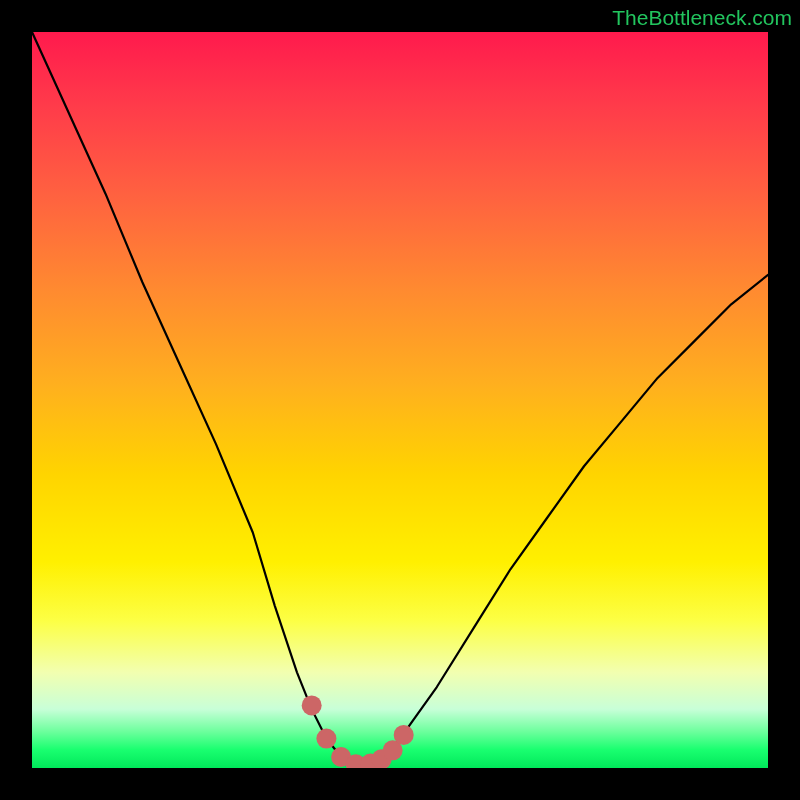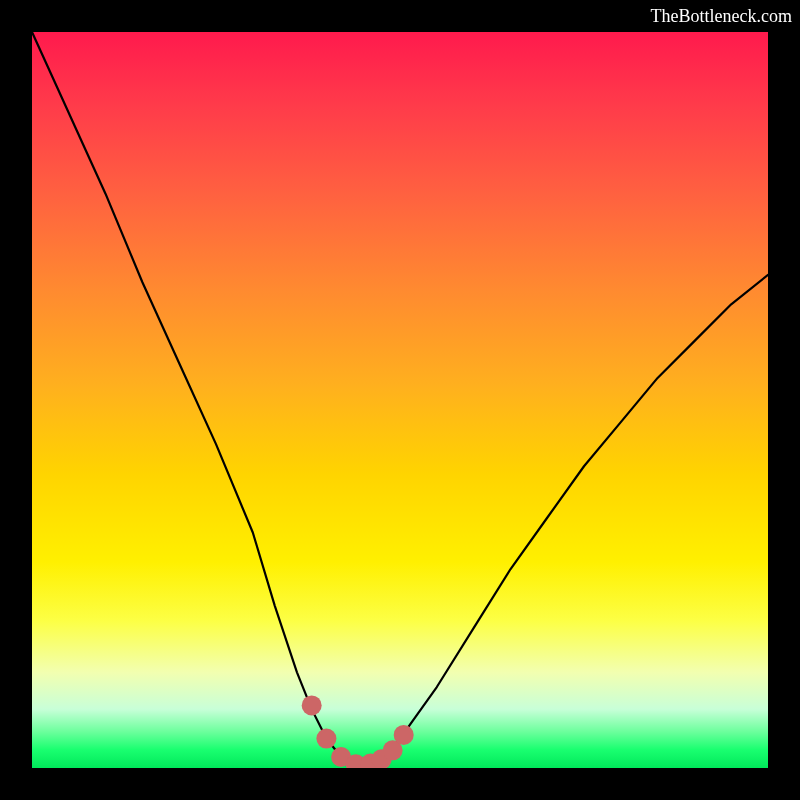--- a/index.html
+++ b/index.html
@@ -7,25 +7,24 @@
       width: 800px;
       height: 800px;
       background: #000;
       position: relative;
       font-family: Arial, sans-serif;
     }
     .watermark {
       position: absolute;
       top: 6px;
       right: 8px;
-      color: #ffffff;
-      font-size: 18px;
+      color: #22c55e;
+      font-size: 21px;
       font-weight: 500;
       z-index: 10;
-      font-family: Liberation Serif, serif;
     }
     .plot-area {
       position: absolute;
       top: 32px;
       left: 32px;
       width: 736px;
       height: 736px;
       background: linear-gradient(to bottom,
         #ff1a4d 0%,
         #ff3b4a 10%,

